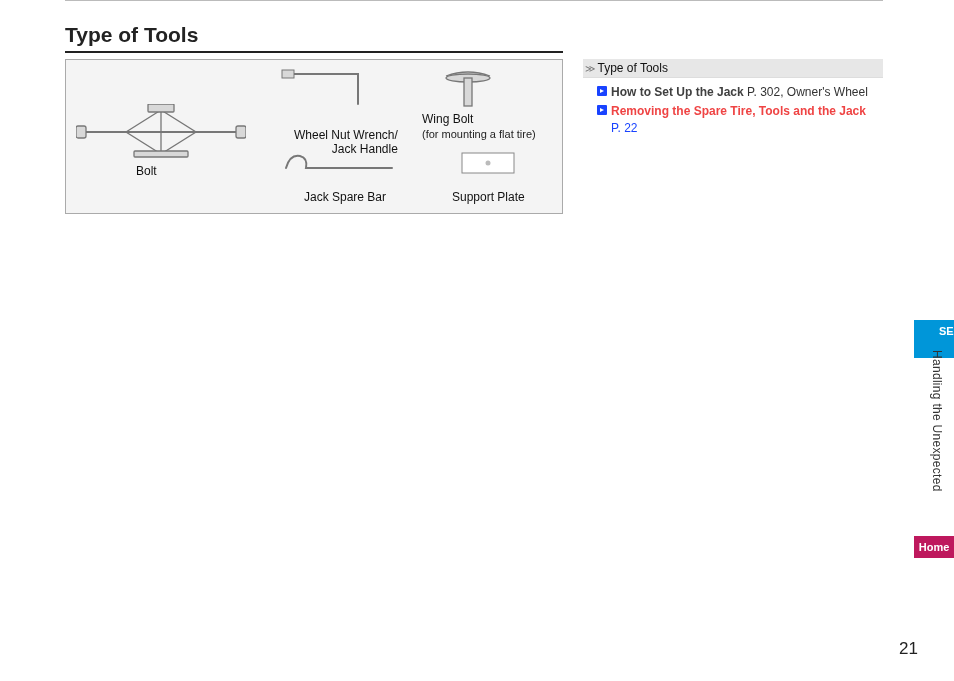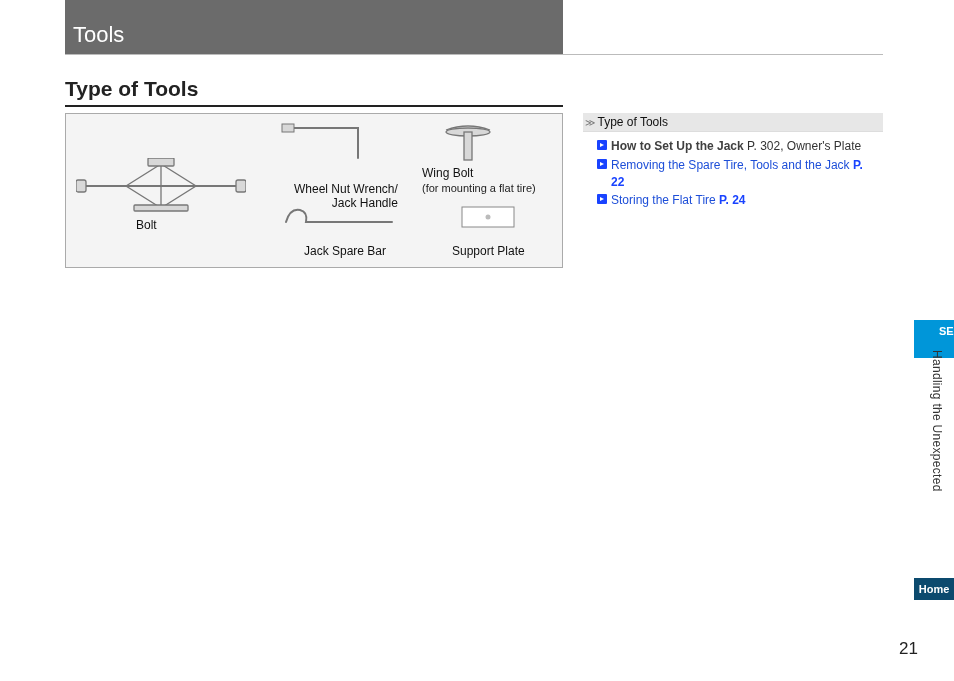--- a/index.html
+++ b/index.html
@@ -91,22 +91,22 @@
   }
   .ref-bullet {
     position: absolute;
     left: 0;
     top: 2px;
     width: 10px;
     height: 10px;
   }
   .ref-bullet svg { display: block; }
   .ref-bold { font-weight: 700; color: #404040; }
-  .ref-link { font-weight: 400; color: #1d4ed8; }
-  .ref-link-page { font-weight: 700; color: #1943ff; }
+  .ref-link { font-weight: 700; color: #ef4444; }
+  .ref-link-page { font-weight: 400; color: #1943ff; }
   .ref-plain { color: #333; }
 
   
   .fig-label {
     position: absolute;
     font-size: 12px;
     line-height: 1.2;
     color: #111;
     text-align: center;
   }
@@ -133,24 +133,24 @@
   }
   .tab.sec {
     top: 320px;
     width: 40px;
     height: 38px;
     background: #0096d9;
     line-height: 16px;
     padding-left: 25px;
   }
   .tab.home {
-    top: 578px;
+    top: 536px;
     width: 40px;
     height: 22px;
-    background: #0c4a6e;
+    background: #be185d;
     line-height: 16px;
   }
   .vtext {
     position: absolute;
     right: 10px;
     top: 350px;
     writing-mode: vertical-rl;
     font-size: 12px;
     color: #333;
     letter-spacing: 0.3px;
@@ -160,23 +160,20 @@
     right: 36px;
     bottom: 22px;
     font-size: 17px;
     color: #222;
   }
 </style>
 </head>
 <body>
 
 <div class="page">
-  <div class="header-bar">
-    <span>Tools</span>
-  </div>
   <div class="divider-top"></div>
 
   <div class="section-title">Type of Tools</div>
   <div class="title-rule"></div>
 
   <div class="content-row">
     <div class="figure-box">
 
       <svg class="jack-svg" width="170" height="56">
         <g stroke="#777" stroke-width="1.3" fill="none">
@@ -231,42 +228,32 @@
       </div>
       <div class="ref-list">
         <div class="ref-item">
           <span class="ref-bullet">
             <svg width="10" height="10">
                 <rect x="0" y="0" width="10" height="10" rx="1" fill="#1943ff"></rect>
                 <path d="M3 3 L7 5 L3 7 Z" fill="#fff"></path>
               </svg>
           </span>
           <span class="ref-bold">How to Set Up the Jack</span>
-          <span class="ref-plain"> <span>P. 302</span></span><span class="ref-plain">, Owner's Plate</span>
+          <span class="ref-plain"> <span>P. 302</span></span><span class="ref-plain">, Owner's Wheel</span>
         </div>
         <div class="ref-item">
           <span class="ref-bullet">
             <svg width="10" height="10">
                 <rect x="0" y="0" width="10" height="10" rx="1" fill="#1943ff"></rect>
                 <path d="M3 3 L7 5 L3 7 Z" fill="#fff"></path>
               </svg>
           </span>
           <span class="ref-link">Removing the Spare Tire, Tools and the Jack</span>
           <span class="ref-link-page"> <span>P. 22</span></span>
         </div>
-        <div class="ref-item">
-          <span class="ref-bullet">
-            <svg width="10" height="10">
-                <rect x="0" y="0" width="10" height="10" rx="1" fill="#1943ff"></rect>
-                <path d="M3 3 L7 5 L3 7 Z" fill="#fff"></path>
-              </svg>
-          </span>
-          <span class="ref-link">Storing the Flat Tire</span>
-          <span class="ref-link-page"> <span>P. 24</span></span>
-        </div>
       </div>
     </div>
   </div>
 </div>
 
 <div class="tab sec">SEC</div>
 <div class="vtext">Handling the Unexpected</div>
 <div class="tab home">Home</div>
 <div class="page-num">21</div>
 

